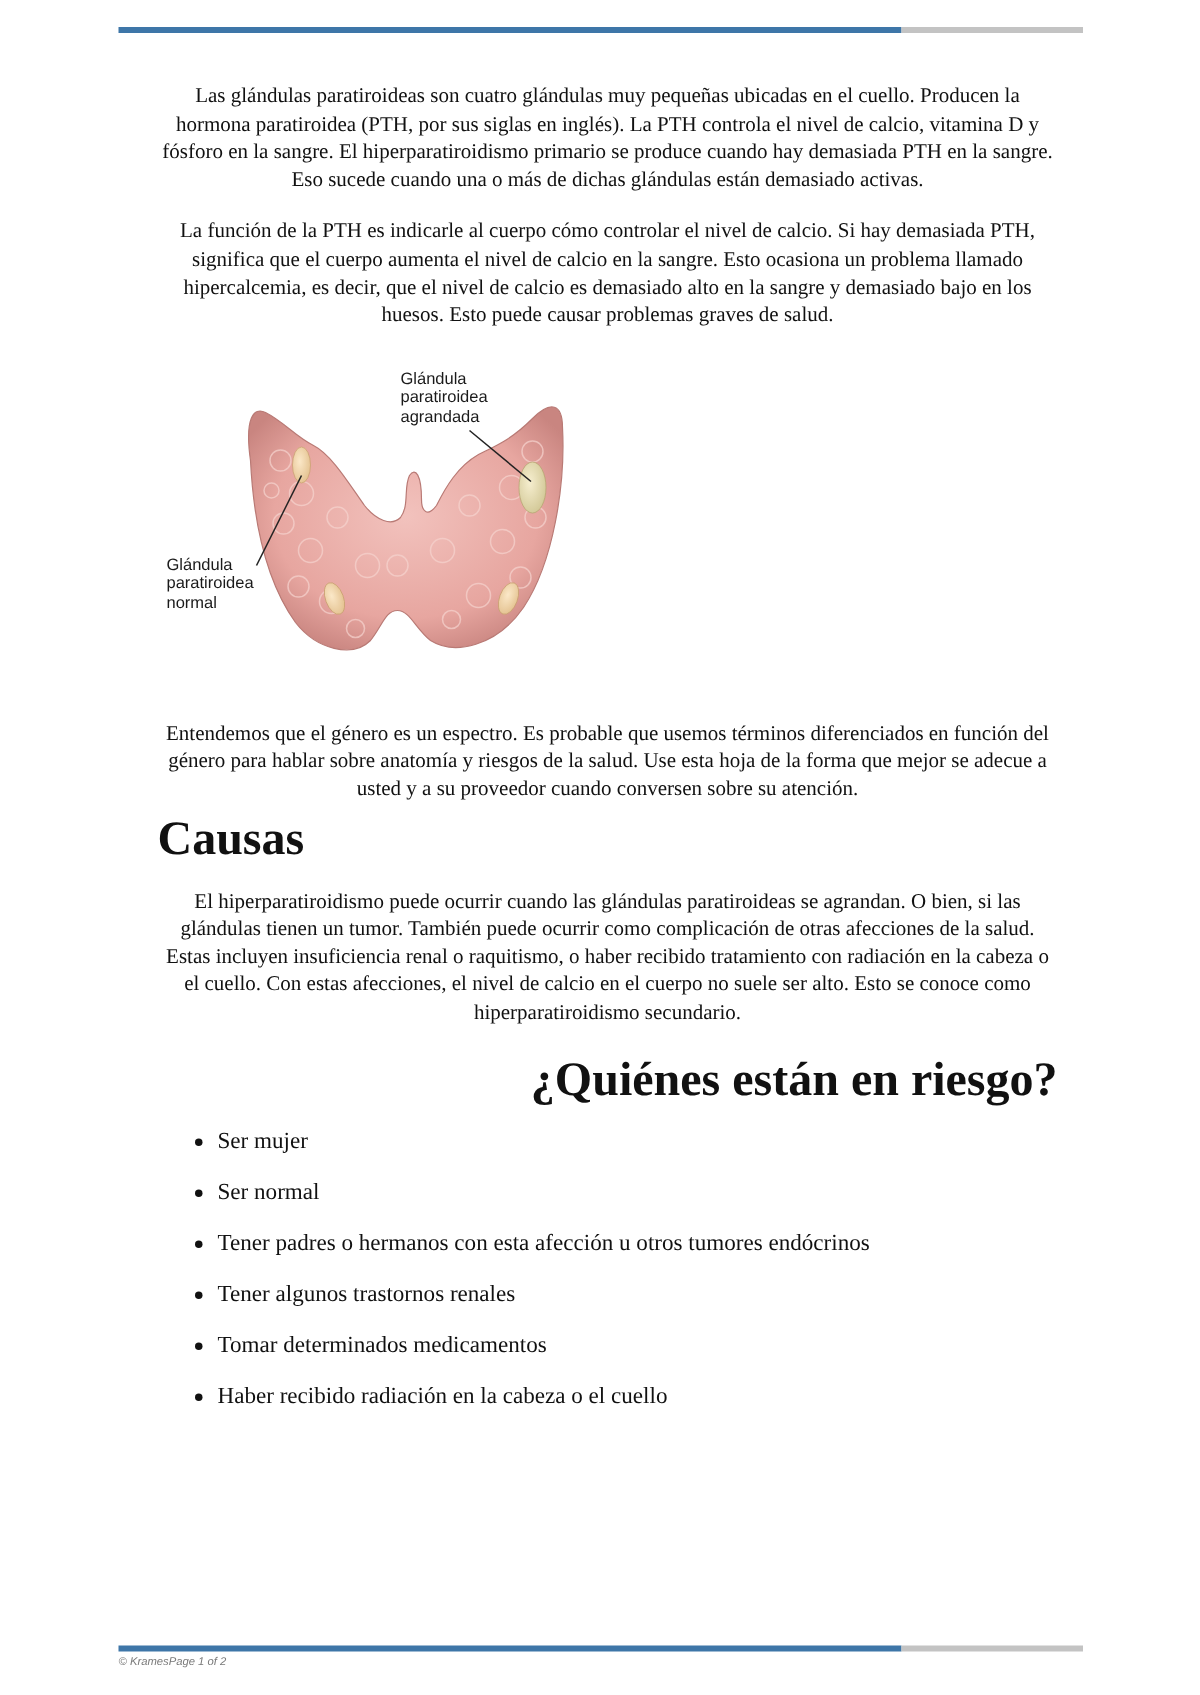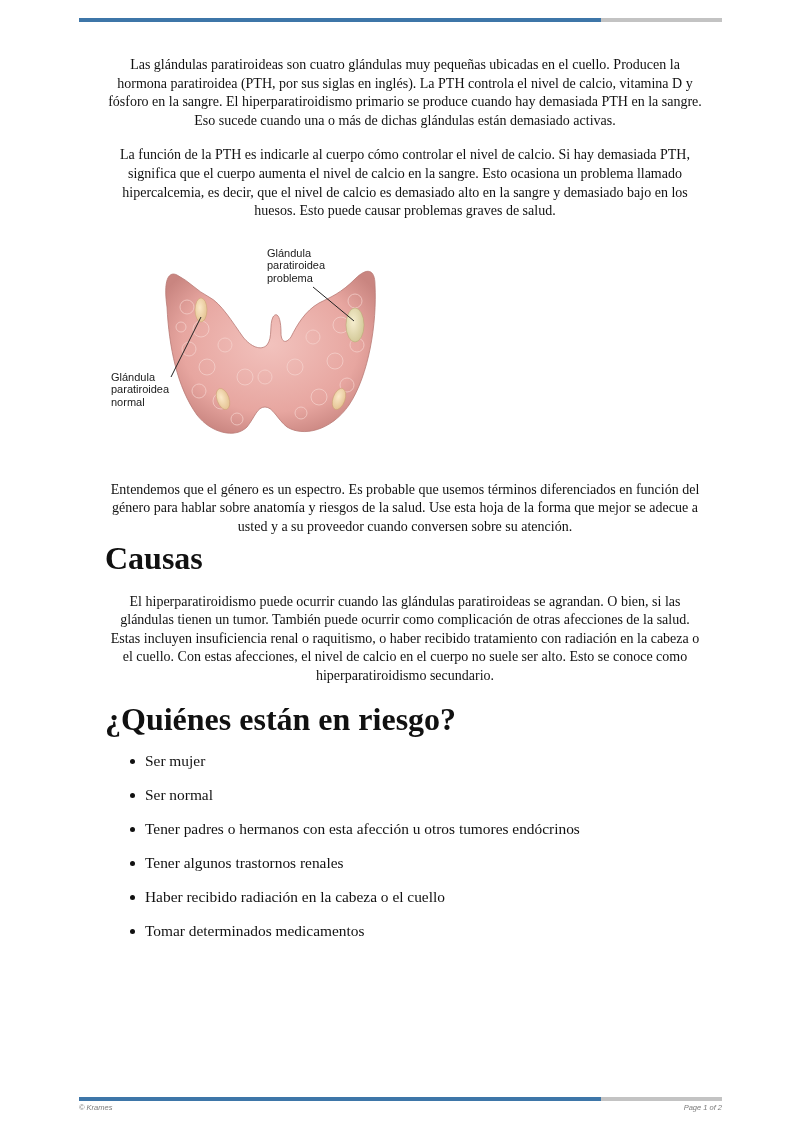--- a/index.html
+++ b/index.html
@@ -14,21 +14,21 @@
   h2 { font-size: 32px; font-weight: bold; margin: 0 0 16px 0; line-height: 30px; }
   .figure { position: relative; width: 290px; height: 210px; margin: 8px 0 34px 0; }
   .figure svg { width: 290px; height: 210px; display: block; }
   .lbl { font-family: "Liberation Sans", "DejaVu Sans", sans-serif; font-size: 11px; line-height: 12.5px; color: #1a1a1a; position: absolute; }
   .lbl span { display: block; }
   ul { margin: 0; padding: 0 0 0 24px; list-style: none; }
   ul li { font-size: 15.4px; line-height: 18.6px; margin: 0 0 15.6px 0; position: relative; padding-left: 16px; }
   ul li::before { content: ""; position: absolute; left: 1px; top: 7px; width: 5px; height: 5px; background: #111; border-radius: 50%; }
   .footbar { position: absolute; left: 79px; top: 1097px; width: 643px; height: 4px; display: flex; }
   .footer { position: absolute; left: 79px; top: 1103px; width: 643px; font-family: "Liberation Sans", "DejaVu Sans", sans-serif;
-            font-size: 7.5px; font-style: italic; color: #7a7a7a; display: flex; justify-content: space-between; }
+            font-size: 7.5px; font-style: italic; color: #7a7a7a; display: flex; }
 </style>
 </head>
 <body>
 
 <div class="topbar">
   <div class="bar-blue"></div>
   <div class="bar-gray"></div>
 </div>
 
 <div class="content">
@@ -83,43 +83,43 @@
       <ellipse cx="250" cy="88" rx="9" ry="17" fill="url(#pgb)" stroke="#b4a670" stroke-width="0.5"></ellipse>
       <ellipse cx="118" cy="162" rx="6" ry="11" transform="rotate(-20 118 162)" fill="url(#pg)" stroke="#c9a070" stroke-width="0.5"></ellipse>
       <ellipse cx="234" cy="162" rx="6" ry="11" transform="rotate(20 234 162)" fill="url(#pg)" stroke="#c9a070" stroke-width="0.5"></ellipse>
 
       <line x1="96" y1="80" x2="66" y2="140" stroke="#222" stroke-width="1"></line>
       <line x1="249" y1="84" x2="208" y2="50" stroke="#222" stroke-width="1"></line>
     </svg>
     <div class="lbl" style="left:162px; top:10px;">
       <span>Glándula</span>
       <span>paratiroidea</span>
-      <span>problema</span>
+      <span>agrandada</span>
     </div>
     <div class="lbl" style="left:6px; top:134px;">
       <span>Glándula</span>
       <span>paratiroidea</span>
       <span>normal</span>
     </div>
   </div>
 
   <p style="margin-bottom:6px;">Entendemos que el género es un espectro. Es probable que usemos términos diferenciados en función del género para hablar sobre anatomía y riesgos de la salud. Use esta hoja de la forma que mejor se adecue a usted y a su proveedor cuando conversen sobre su atención.</p>
 
   <h2 style="margin-bottom:20px;">Causas</h2>
   <p style="margin-bottom:18px;">El hiperparatiroidismo puede ocurrir cuando las glándulas paratiroideas se agrandan. O bien, si las glándulas tienen un tumor. También puede ocurrir como complicación de otras afecciones de la salud. Estas incluyen insuficiencia renal o raquitismo, o haber recibido tratamiento con radiación en la cabeza o el cuello. Con estas afecciones, el nivel de calcio en el cuerpo no suele ser alto. Esto se conoce como hiperparatiroidismo secundario.</p>
 
-  <h2 style="margin-bottom:18px;">¿Quiénes están en riesgo?</h2>
+  <h2 style="margin-bottom:18px;text-align:right;">¿Quiénes están en riesgo?</h2>
 
   <ul>
     <li>Ser mujer</li>
     <li>Ser normal</li>
     <li>Tener padres o hermanos con esta afección u otros tumores endócrinos</li>
     <li>Tener algunos trastornos renales</li>
+    <li>Tomar determinados medicamentos</li>
     <li>Haber recibido radiación en la cabeza o el cuello</li>
-    <li>Tomar determinados medicamentos</li>
   </ul>
 </div>
 
 <div class="footbar">
   <div class="bar-blue"></div>
   <div class="bar-gray"></div>
 </div>
 <div class="footer">
   <span>© Krames</span>
   <span>Page 1 of 2</span>

